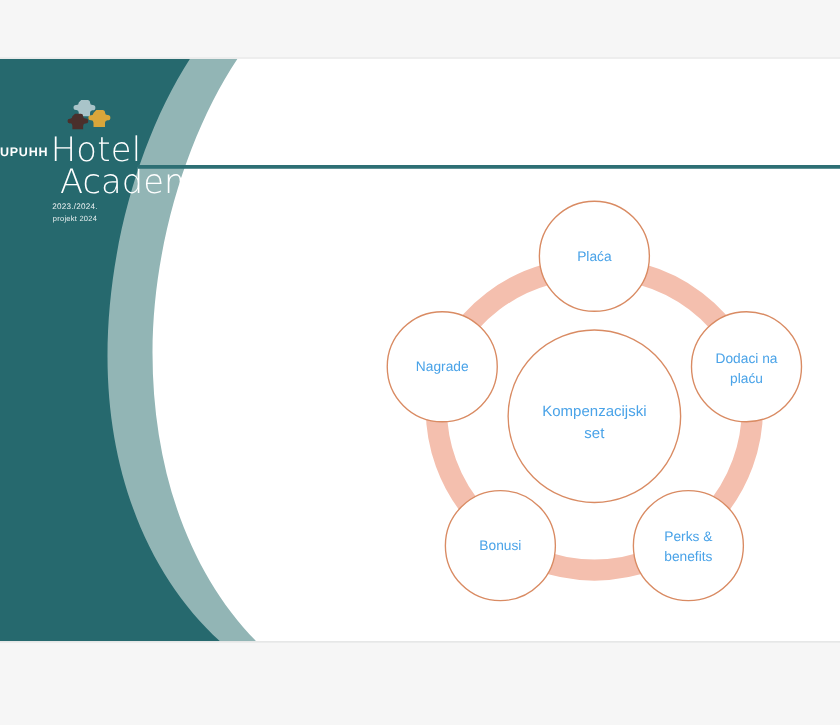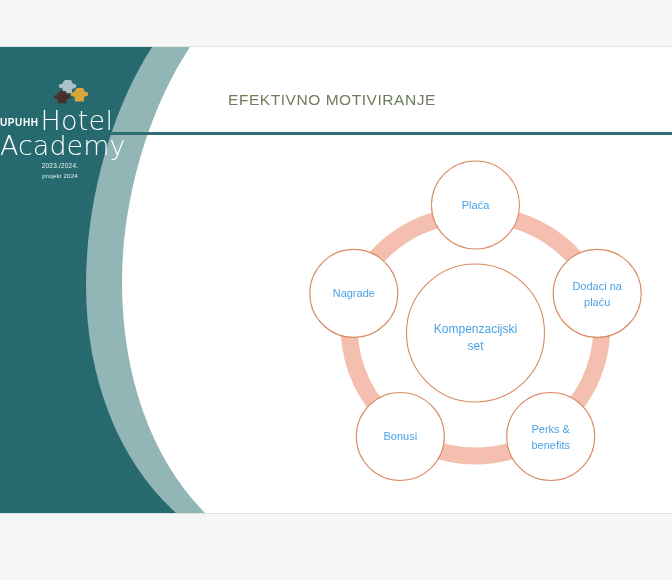--- a/index.html
+++ b/index.html
@@ -94,20 +94,21 @@
     position: absolute;
     left: 0;
     top: 52px;
     width: 120px;
     text-align: center;
     white-space: nowrap;
     font-size: 27px;
     line-height: 1;
     font-family: "DejaVu Sans", sans-serif;
     font-weight: 300;
+    padding-left: 48px;
   }
   .logo-sub1 {
     position: absolute;
     left: 0;
     top: 82px;
     width: 120px;
     text-align: center;
     font-size: 6.5px;
     letter-spacing: 0.2px;
     opacity: .93;
@@ -183,21 +184,20 @@
         <path fill="#a9c4c9" d="M13,2 h5 a2,2 0 0 1 2,2 a2.1,2.1 0 0 0 2.2,2 a2.1,2.1 0 0 1 0,4.2 a2.1,2.1 0 0 0 -2.2,2 v2.8 h-9 v-3 a2,2 0 0 0 -2.2,-2 a2,2 0 0 1 0,-4 a2,2 0 0 0 2.2,-2 z"></path>
         <path fill="#4a2f2b" d="M8,13 h4.6 a1.9,1.9 0 0 1 1.9,1.9 a2,2 0 0 0 2.1,1.9 a2,2 0 0 1 0,4 a2,2 0 0 0 -2.1,1.9 v2.6 h-8.6 v-2.8 a1.9,1.9 0 0 0 -2,-1.8 a1.9,1.9 0 0 1 0,-3.8 a1.9,1.9 0 0 0 2,-1.9 z"></path>
         <path fill="#d9a63a" d="M25,10 h5 a2,2 0 0 1 2,2 a2.1,2.1 0 0 0 2.2,2 a2.1,2.1 0 0 1 0,4.2 a2.1,2.1 0 0 0 -2.2,2 v3.3 h-9.2 v-3.4 a2,2 0 0 0 -2.1,-1.9 a2,2 0 0 1 0,-4 a2,2 0 0 0 2.1,-1.9 z"></path>
       </svg>
       <div class="logo-line1"><span class="logo-upuhh">UPUHH</span><span>Hotel</span></div>
       <div class="logo-line2">Academy</div>
       <div class="logo-sub1">2023./2024.</div>
       <div class="logo-sub2">projekt 2024</div>
     </div>
 
-    <div class="slide-title">EFEKTIVNO MOTIVIRANJE</div>
     <div class="title-rule"></div>
 
     <div class="diagram">
       <svg viewBox="0 0 402 371" width="402" height="371">
 
         <g fill="none" stroke="#f4bfae" stroke-width="17">
 
           <path d="M 243.5,77.6 A 128,128 0 0 1 318.6,134.5"></path>
 
           <path d="M 331.8,179.6 A 128,128 0 0 1 298.6,271.0"></path>

